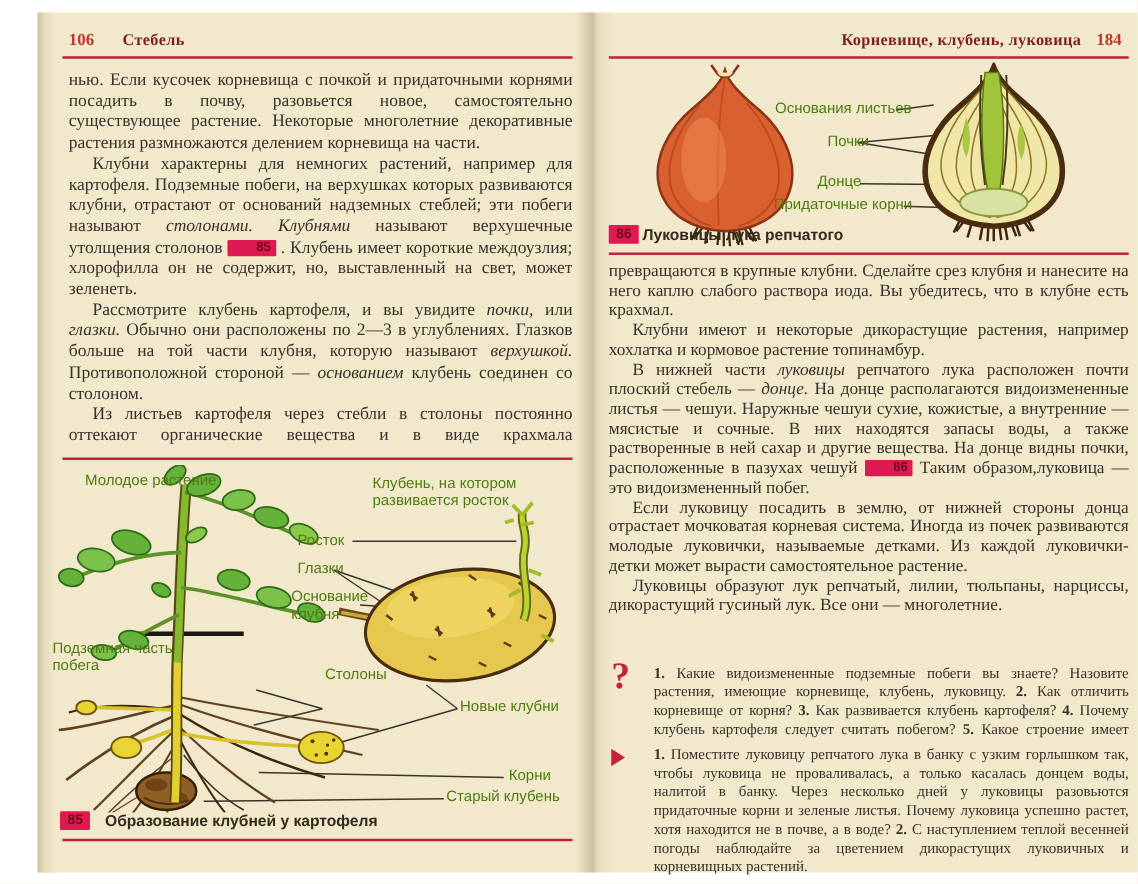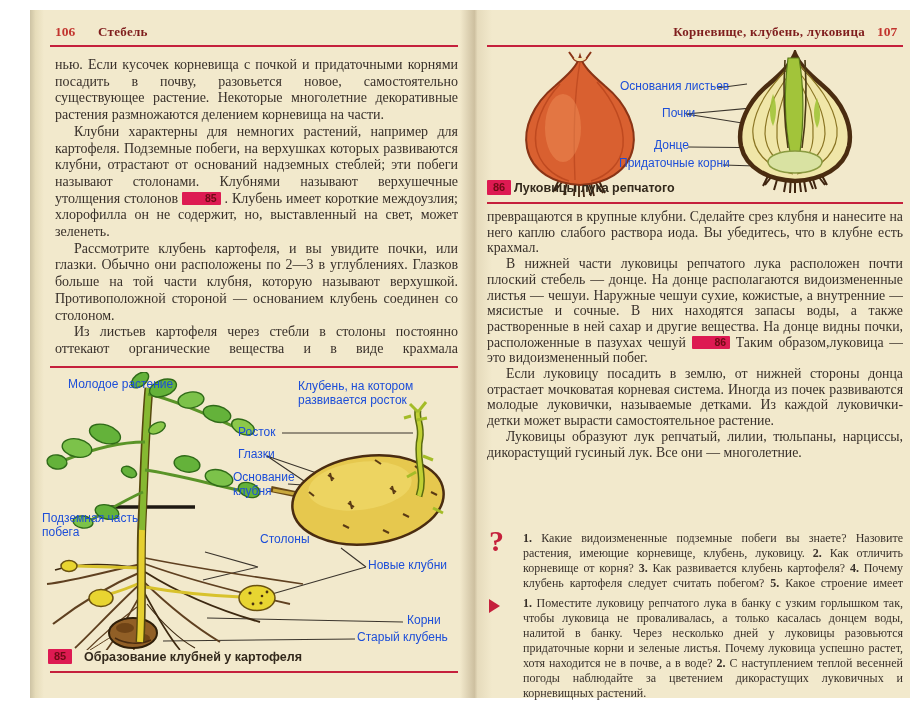--- a/index.html
+++ b/index.html
@@ -14,27 +14,27 @@
   .gutter{position:absolute;left:430px;top:0;width:32px;height:100%;
     background:linear-gradient(90deg,rgba(120,95,55,0) 0%,rgba(110,85,45,.28) 45%,rgba(140,115,70,.12) 55%,rgba(120,95,55,0) 100%);}
   .rule{position:absolute;height:2px;background:var(--accent);}
   .pgnum{position:absolute;top:24px;font-weight:bold;font-size:13.5px;color:#c2342e;}
   .runhead{position:absolute;top:24px;font-weight:bold;font-size:13px;color:#7f1d1d;letter-spacing:.3px;}
   .textcol{position:absolute;text-align:justify;overflow:hidden;}
   .textcol p{margin:0;}
   .textcol p.ind{text-indent:19px;}
   .left-text{left:55px;top:57px;width:403px;height:302px;font-size:14px;line-height:16.7px;}
   .right-text{left:487px;top:209px;width:416px;height:315px;font-size:13.8px;line-height:15.7px;}
-  .it{}
+  .it{font-style:italic;}
   .bd{font-weight:bold;}
   .inline-badge{display:inline-block;background:var(--badge-bg);color:var(--badge-ink);
     font-family:"Liberation Sans",sans-serif;font-weight:bold;font-size:10.5px;line-height:13px;
     padding:0 4px;border-radius:1px;position:relative;top:-1px;}
   .figlabel{position:absolute;font-family:"Liberation Sans",sans-serif;font-size:12px;
-    line-height:13.5px;color:#1d4ed8;}
+    line-height:13.5px;color:#4d7c0f;}
   .caption{position:absolute;font-family:"Liberation Sans",sans-serif;font-weight:bold;
     font-size:12.5px;color:#33291c;}
   .cap-badge{position:absolute;background:var(--badge-bg);color:var(--badge-ink);
     font-family:"Liberation Sans",sans-serif;font-weight:bold;font-size:11px;line-height:15px;
     padding:0 6px;border-radius:1px;}
   .qmark{position:absolute;left:489px;top:524px;color:var(--accent);font-weight:bold;
     font-size:30px;font-family:"Liberation Serif",serif;}
   .tri{position:absolute;left:489px;top:599px;width:0;height:0;
     border-left:11px solid var(--accent);border-top:7px solid transparent;border-bottom:7px solid transparent;}
   .qa-text{position:absolute;left:523px;width:380px;text-align:justify;font-size:12px;line-height:15px;overflow:hidden;}
@@ -186,21 +186,21 @@
 <div class="figlabel" style="left:260px;top:533px;">Столоны</div>
 <div class="figlabel" style="left:368px;top:559px;">Новые клубни</div>
 <div class="figlabel" style="left:407px;top:614px;">Корни</div>
 <div class="figlabel" style="left:357px;top:631px;">Старый клубень</div>
 
 <span class="cap-badge" style="left:48px;top:649px;">85</span>
 <span class="caption" style="left:84px;top:650px;">Образование клубней у картофеля</span>
 <div class="rule" style="left:50px;top:671px;width:408px;"></div>
 
 <span class="runhead" style="left:487px;width:378px;text-align:right;">Корневище, клубень, луковица</span>
-<span class="pgnum" style="left:877px;">107</span>
+<span class="pgnum" style="left:877px;">184</span>
 <div class="rule" style="left:487px;top:45px;width:416px;"></div>
 
 <svg style="left:485px;top:50px;" width="420" height="148" viewBox="0 0 420 148">
   <g stroke="#3a342c" stroke-width="1.1" fill="none">
     <path d="M232,38 L262,34"></path>
     <path d="M201,64 L300,55 M201,64 L288,78"></path>
     <path d="M203,97 L312,98"></path>
     <path d="M238,115 L300,117"></path>
   </g>
 
@@ -243,20 +243,21 @@
 <div class="figlabel" style="left:652px;top:107px;margin-left:10px;">Почки</div>
 <div class="figlabel" style="left:654px;top:139px;">Донце</div>
 <div class="figlabel" style="left:619px;top:157px;">Придаточные корни</div>
 
 <span class="cap-badge" style="left:487px;top:180px;">86</span>
 <span class="caption" style="left:514px;top:181px;">Луковицы лука репчатого</span>
 <div class="rule" style="left:487px;top:202px;width:416px;"></div>
 
 <div class="textcol right-text">
   <p><span>превращаются в крупные клубни. Сделайте срез клубня и нанесите на него каплю слабого раствора иода. Вы убедитесь, что в клубне есть крахмал.</span></p>
+  <p class="ind"><span>Клубни имеют и некоторые дикорастущие растения, например хохлатка и кормовое растение топинамбур.</span></p>
   <p class="ind"><span>В нижней части </span><span class="it">луковицы</span><span> репчатого лука расположен почти плоский стебель — </span><span class="it">донце.</span><span> На донце располагаются видоизмененные листья — чешуи. Наружные чешуи сухие, кожистые, а внутренние — мясистые и сочные. В них находятся запасы воды, а также растворенные в ней сахар и другие вещества. На донце видны почки, расположенные в пазухах чешуй </span><span class="inline-badge">86</span><span> Таким образом,луковица — это видоизмененный побег.</span></p>
   <p class="ind"><span>Если луковицу посадить в землю, от нижней стороны донца отрастает мочковатая корневая система. Иногда из почек развиваются молодые луковички, называемые детками. Из каждой луковички-детки может вырасти самостоятельное растение.</span></p>
   <p class="ind"><span>Луковицы образуют лук репчатый, лилии, тюльпаны, нарциссы, дикорастущий гусиный лук. Все они — многолетние.</span></p>
 </div>
 
 <div class="qmark">?</div>
 <div class="qa-text questions-text"><span class="bd">1.</span><span> Какие видоизмененные подземные побеги вы знаете? Назовите растения, имеющие корневище, клубень, луковицу. </span><span class="bd">2.</span><span> Как отличить корневище от корня? </span><span class="bd">3.</span><span> Как развивается клубень картофеля? </span><span class="bd">4.</span><span> Почему клубень картофеля следует считать побегом? </span><span class="bd">5.</span><span> Какое строение имеет луковица?</span></div>
 
 <div class="tri"></div>
 <div class="qa-text tasks-text"><span class="bd">1.</span><span> Поместите луковицу репчатого лука в банку с узким горлышком так, чтобы луковица не проваливалась, а только касалась донцем воды, налитой в банку. Через несколько дней у луковицы разовьются придаточные корни и зеленые листья. Почему луковица успешно растет, хотя находится не в почве, а в воде? </span><span class="bd">2.</span><span> С наступлением теплой весенней погоды наблюдайте за цветением дикорастущих луковичных и корневищных растений.</span></div>

